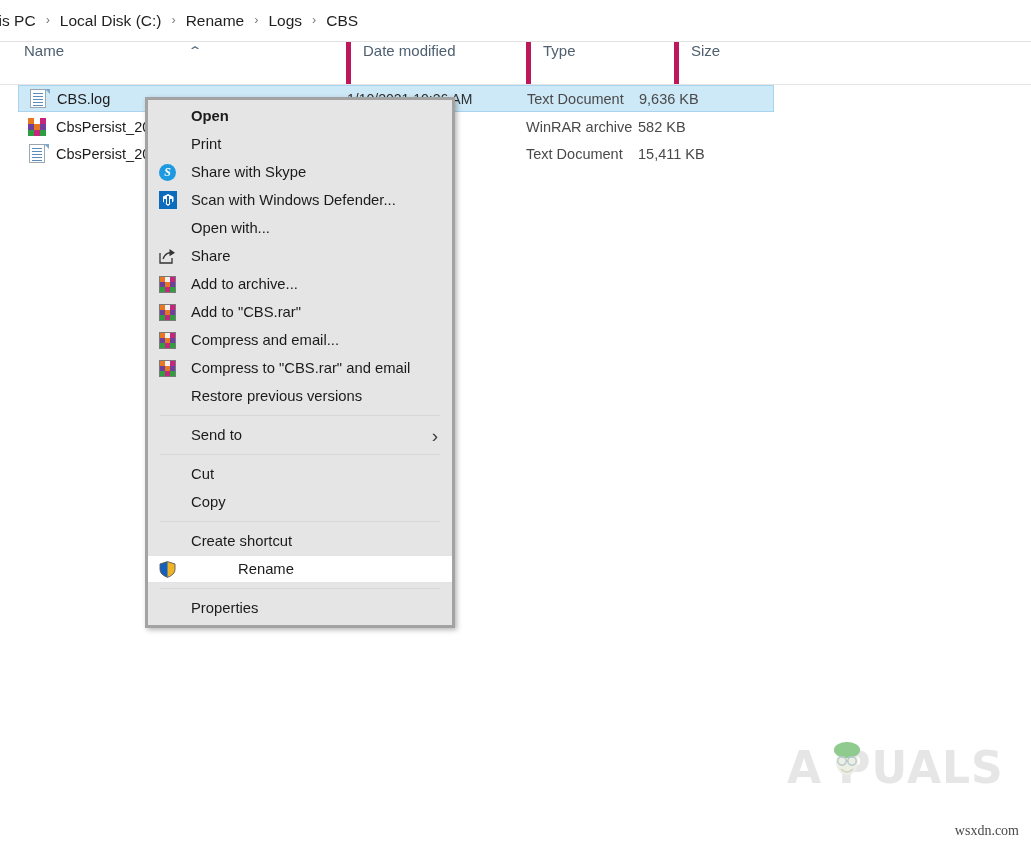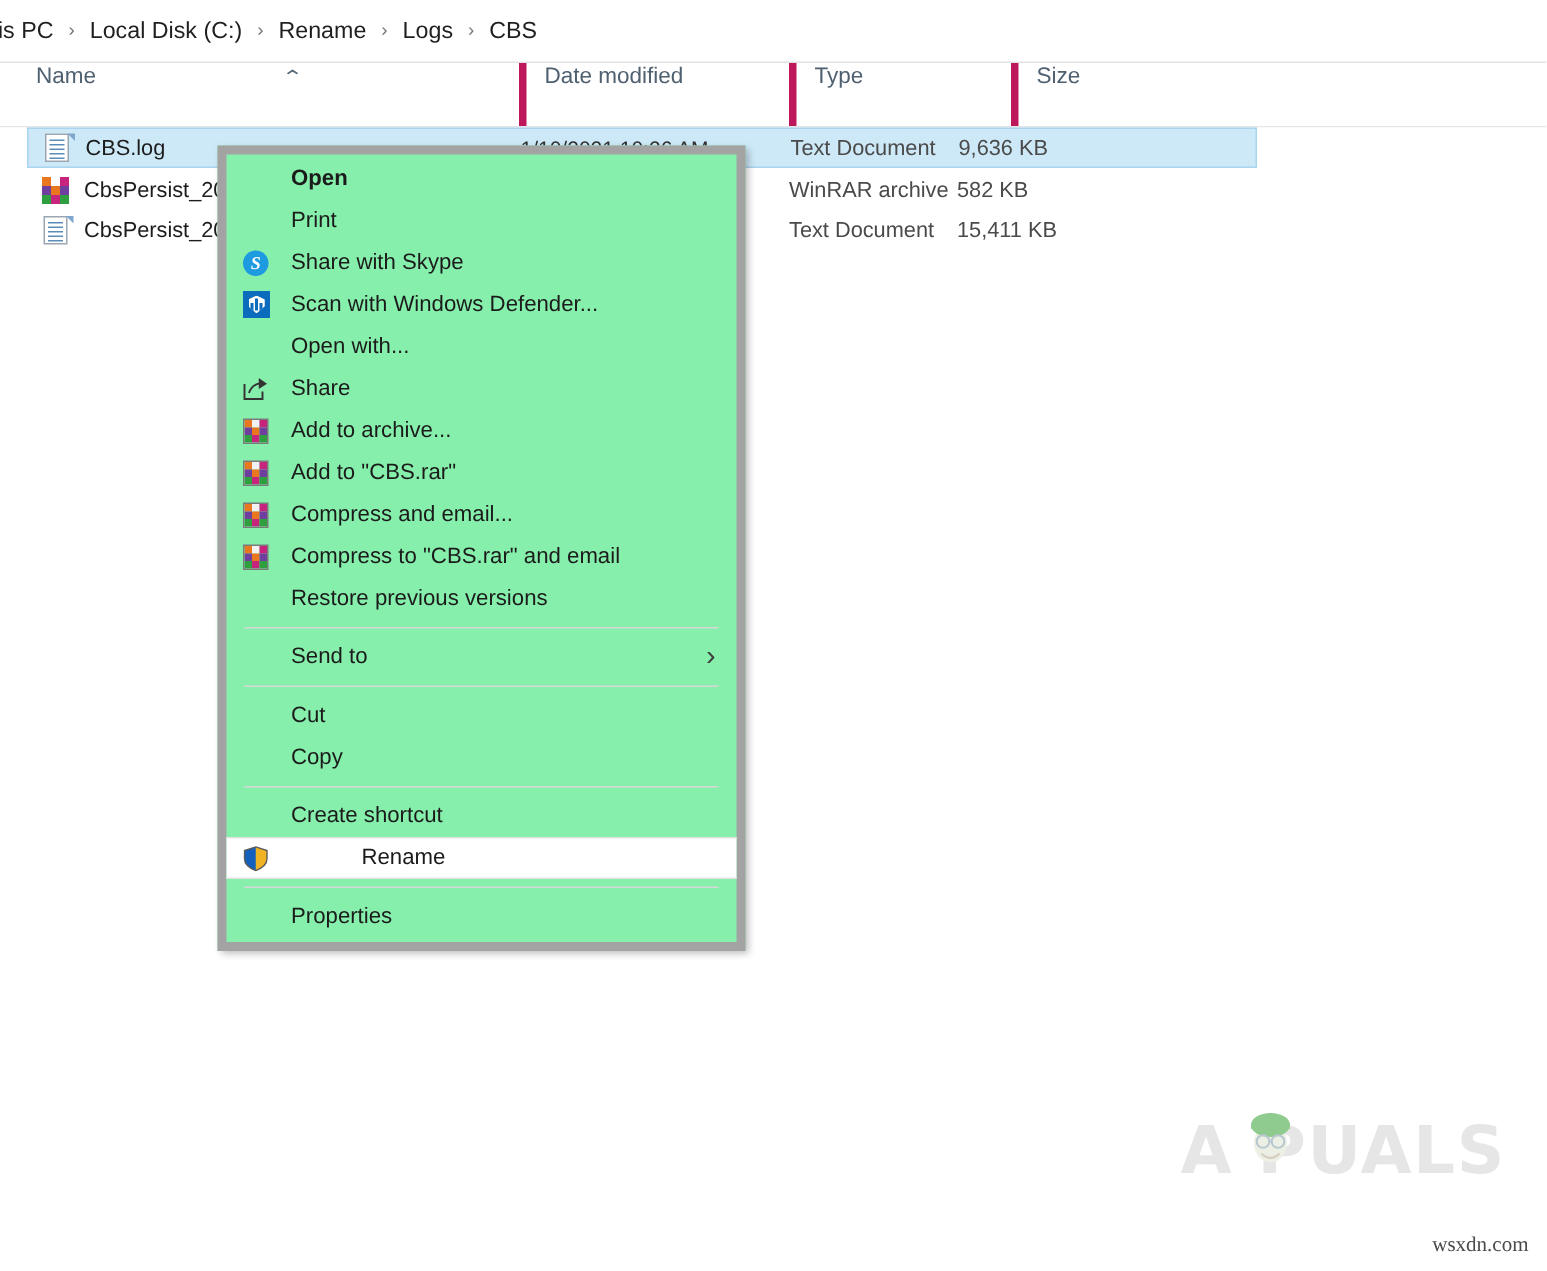--- a/index.html
+++ b/index.html
@@ -87,21 +87,21 @@
   #file-list {
     position: absolute;
     left: 0; top: 85px;
     width: 1031px;
     height: 762px;
     background: #ffffff;
   }
   .file-row {
     position: absolute;
     left: 18px;
-    width: 820px;
+    width: 756px;
     height: 27px;
     display: flex;
     align-items: center;
     box-sizing: border-box;
   }
   .file-row.selected {
     background: #cde8f7;
     border: 1px solid #a9d4ee;
   }
   .file-icon {
@@ -192,23 +192,23 @@
   .ico-rar i:nth-child(6){ background:#6f3fa0; }
   .ico-rar i:nth-child(7){ background:#2f9e3f; }
   .ico-rar i:nth-child(8){ background:#c7247d; }
   .ico-rar i:nth-child(9){ background:#2f9e3f; }
 
   
   #context-menu {
     position: absolute;
     left: 145px;
     top: 97px;
-    width: 352px;
-    background: #86efac;
-    border: 6px solid #a3a3a3;
+    width: 310px;
+    background: #e5e5e5;
+    border: 3px solid #a3a3a3;
     box-shadow: 2px 2px 5px rgba(0,0,0,0.28);
     box-sizing: border-box;
     padding: 2px 0 3px 0;
     z-index: 50;
   }
   .menu-item {
     position: relative;
     height: 28px;
     display: flex;
     align-items: center;

